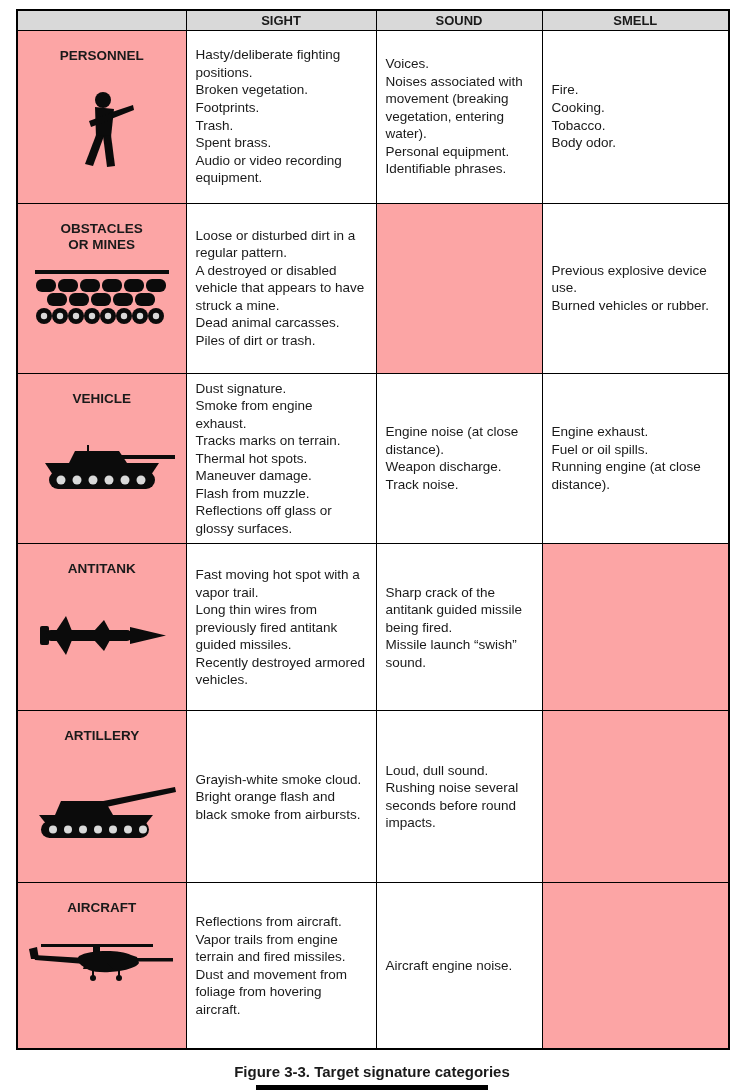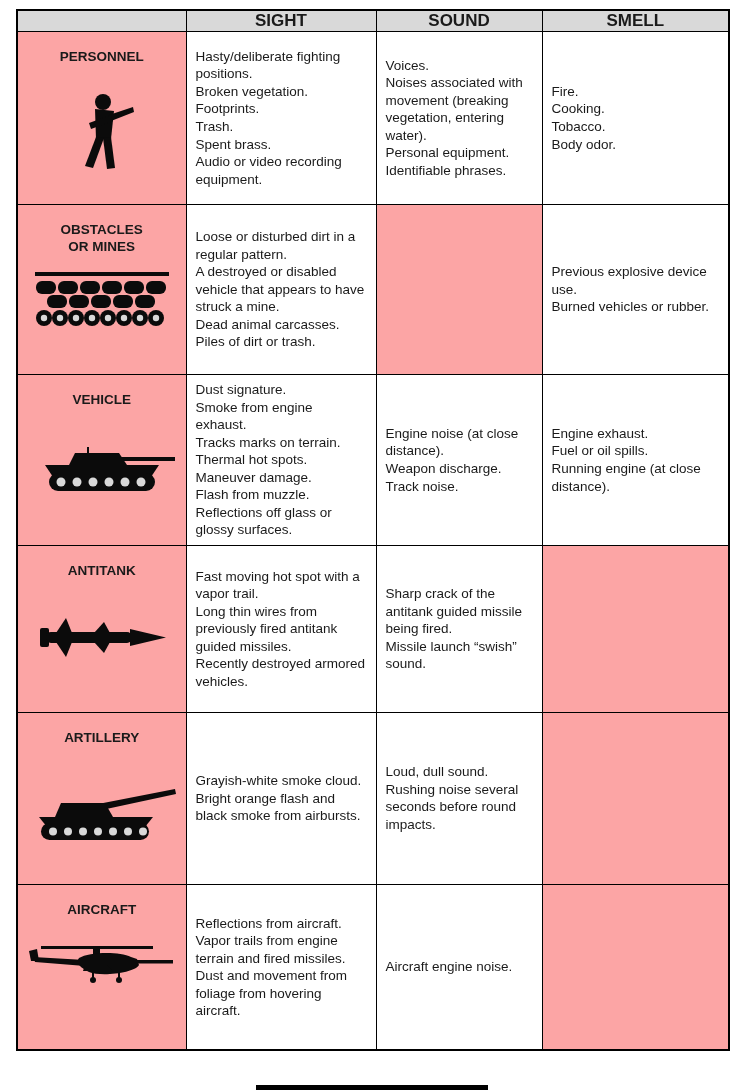--- a/index.html
+++ b/index.html
@@ -14,21 +14,21 @@
   .page { padding: 9px 16px 0 16px; }
   table.sig-table {
     border-collapse: collapse;
     width: 712px;
     table-layout: fixed;
     border: 2px solid #000;
   }
   .sig-table th, .sig-table td { border: 1px solid #000; }
   .sig-table th {
     background: #d9d9d9;
-    font-size: 17px; font-weight: bold;
+    font-size: 13px; font-weight: bold;
     height: 20px; text-align: center; vertical-align: middle;
   }
   td.shade { background: #fca5a5; }
   td.txt { background: #ffffff; vertical-align: middle; padding: 6px 9px; }
   .cell-text { font-size: 13.5px; line-height: 1.3; white-space: pre-line; }
   td.cat { vertical-align: top; text-align: center; }
   .cat-label {
     font-weight: bold; font-size: 13.5px; line-height: 1.25;
     margin-top: 17px; white-space: pre-line;
   }
@@ -300,15 +300,16 @@
             <div class="cell-text">Aircraft engine noise.</div>
           </td>
         <td class="shade">
             <div class="cell-text"></div>
           </td>
       </tr>
 
     </tbody>
   </table>
 
+  <div class="caption">Figure 3-3. Target signature categories</div>
 </div>
 
 <div class="bottom-bar"></div>
 
 </body></html>

